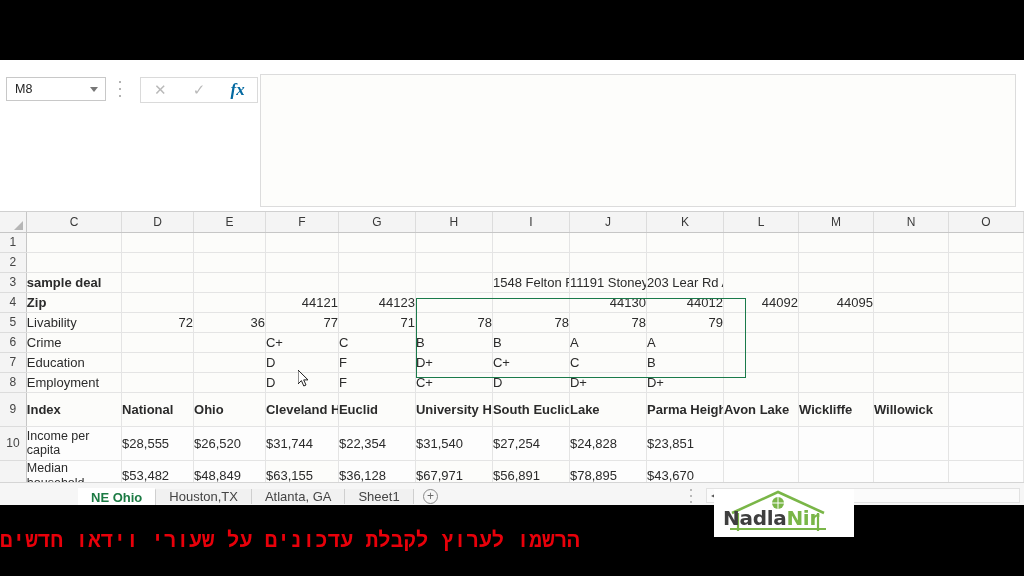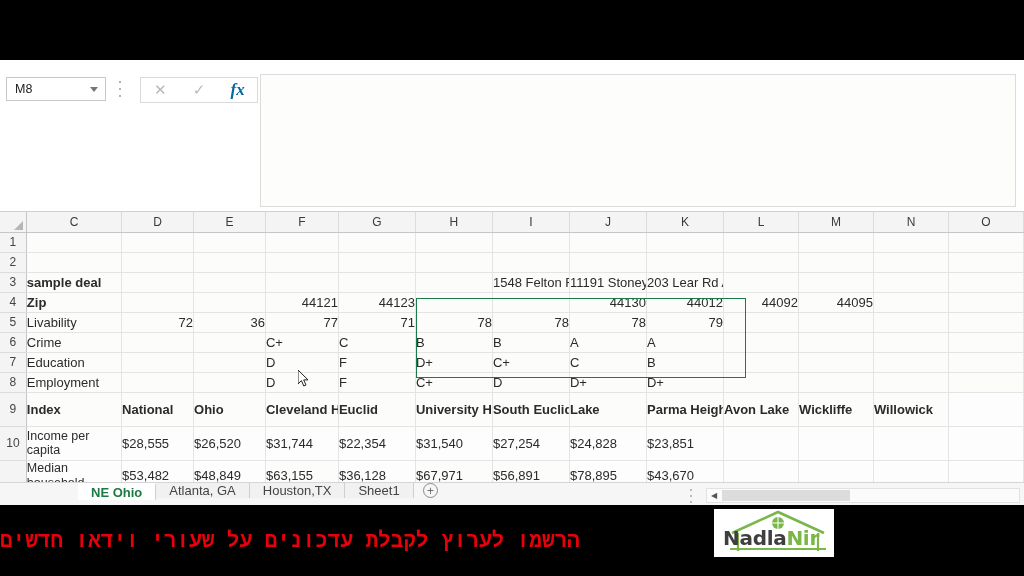--- a/index.html
+++ b/index.html
@@ -75,21 +75,21 @@
           line-height:15px; white-space:normal; vertical-align:top; padding-top:2px; }
 
   .cursor { position:absolute; width:11px; height:16px; z-index:20; pointer-events:none; }
   .cursor svg { display:block; }
 
   
   .selbox { position:absolute; border:1.6px solid #1a7a4a; pointer-events:none; z-index:5; }
 
   
   .tabbar { position:relative; height:26px; background:#f6f6f6; border-top:1px solid #d5d5d5; }
-  .tabs { position:absolute; left:78px; top:0; display:flex; align-items:flex-start; height:26px; }
+  .tabs { position:absolute; left:78px; top:0; display:flex; align-items:center; height:26px; }
   .tab { padding:0 13px; font-size:13px; color:#444; display:flex; align-items:center;
          border-right:1px solid #cfcfcf; background:#f1f1f1; }
   .tab.active { background:#fff; color:#1b7a43; font-weight:bold; border-top:2px solid #fff; }
   .addsheet { width:34px; display:flex; align-items:center; justify-content:center;
               font-size:15px; color:#6d6d6d; }
   .addsheet .circ { width:15px;height:15px;border:1px solid #8a8a8a;border-radius:50%;
                     display:flex;align-items:center;justify-content:center;font-size:12px;line-height:1;color:#6a6a6a;}
   .hdots { position:absolute; left:690px; top:6px; width:3px; height:14px;
            display:flex; flex-direction:column; justify-content:space-between; }
   .hdots i { display:block;width:2px;height:2px;background:#a5a5a5;border-radius:50%; }
@@ -99,21 +99,21 @@
   .hscroll .thumb { width:128px; height:11px; background:#dcdcdc; margin-left:1px; }
 
   
   .hebrew {
     position:absolute; left:0; top:519px; width:712px; height:44px;
     display:flex; align-items:center; justify-content:flex-end;
     color:#e8000a; font-size:21px; font-weight:bold; direction:rtl;
     font-family:Liberation Mono, monospace; padding-right:14px; z-index:50;
   }
   .logo {
-    position:absolute; left:714px; top:509px; width:120px; height:48px;
+    position:absolute; left:714px; top:489px; width:140px; height:48px;
     background:#fff; z-index:50; overflow:hidden;
   }
   .logo .txt { position:absolute; left:9px; top:17px; font-size:20px; font-weight:bold;
                letter-spacing:-0.3px; font-family:"DejaVu Sans", sans-serif; }
   .logo .n1 { color:#3f3f3f; }
   .logo .n2 { color:#7ab648; }
 </style>
 </head>
 <body>
 
@@ -375,22 +375,22 @@
       <div class="cursor" style="left:298px; top:158px;">
         <svg width="12" height="18" viewBox="0 0 12 18">
           <polygon points="0,0 0,14 3.4,10.6 5.8,16 8,15 5.7,9.9 10,9.9" fill="#fff" stroke="#222" stroke-width="1"></polygon>
         </svg>
       </div>
     </div>
 
     <div class="tabbar">
       <div class="tabs">
         <div class="tab active">NE Ohio</div>
+        <div class="tab">Houston,TX</div>
         <div class="tab">Atlanta, GA</div>
-        <div class="tab">Houston,TX</div>
         <div class="tab">Sheet1</div>
         <div class="addsheet">
           <span class="circ">+</span>
         </div>
       </div>
       <div class="hdots">
           <i></i>
           <i></i>
           <i></i>
         </div>

